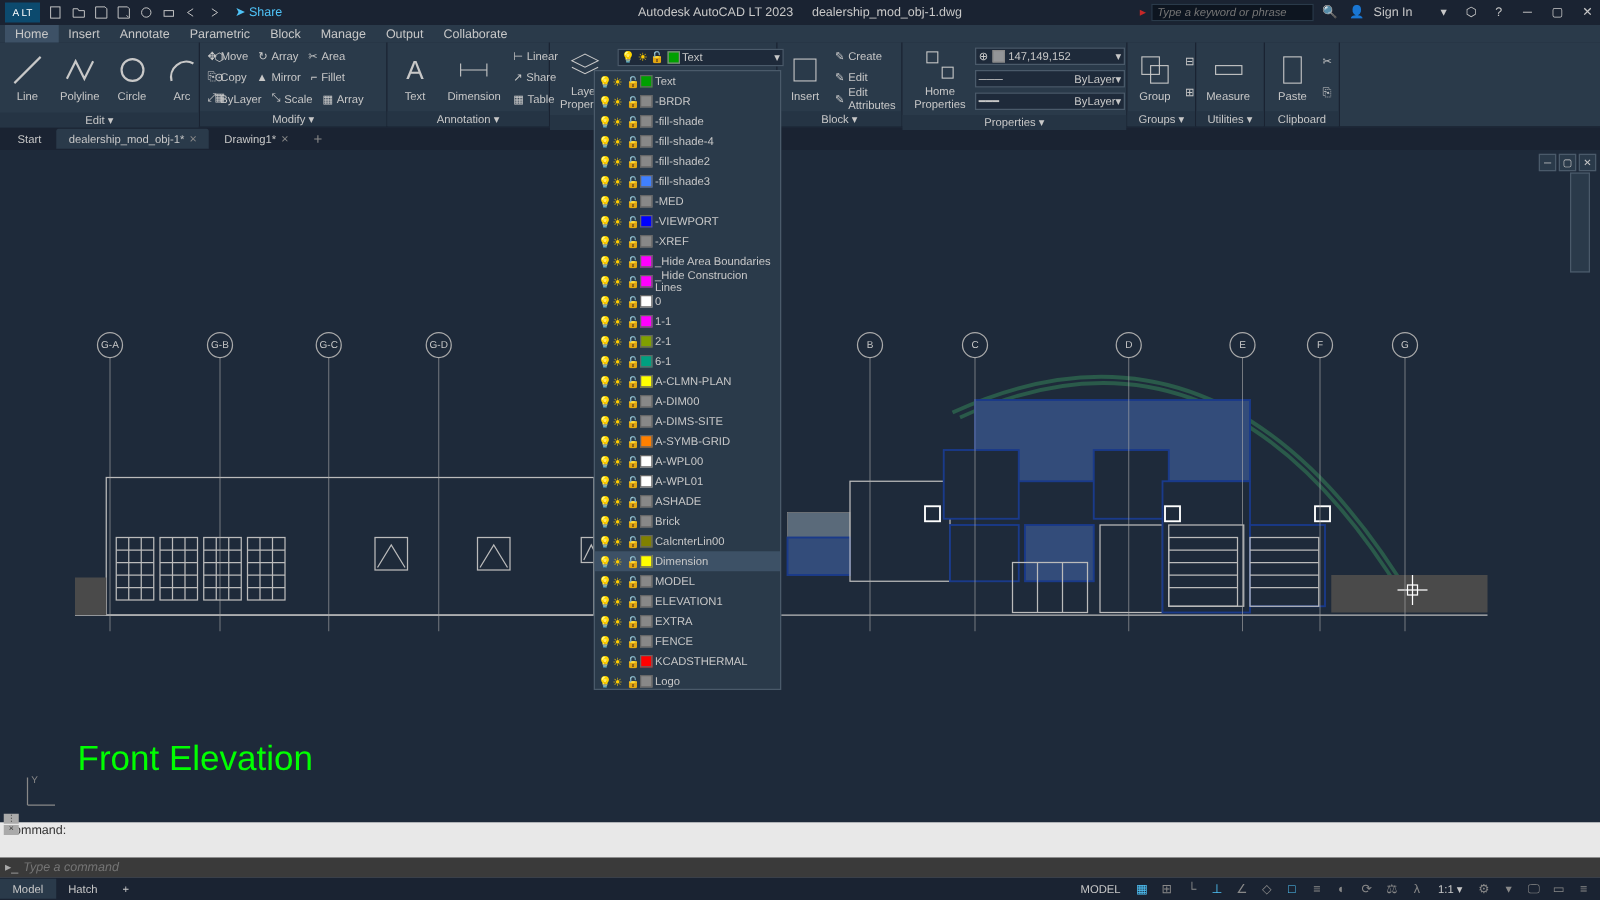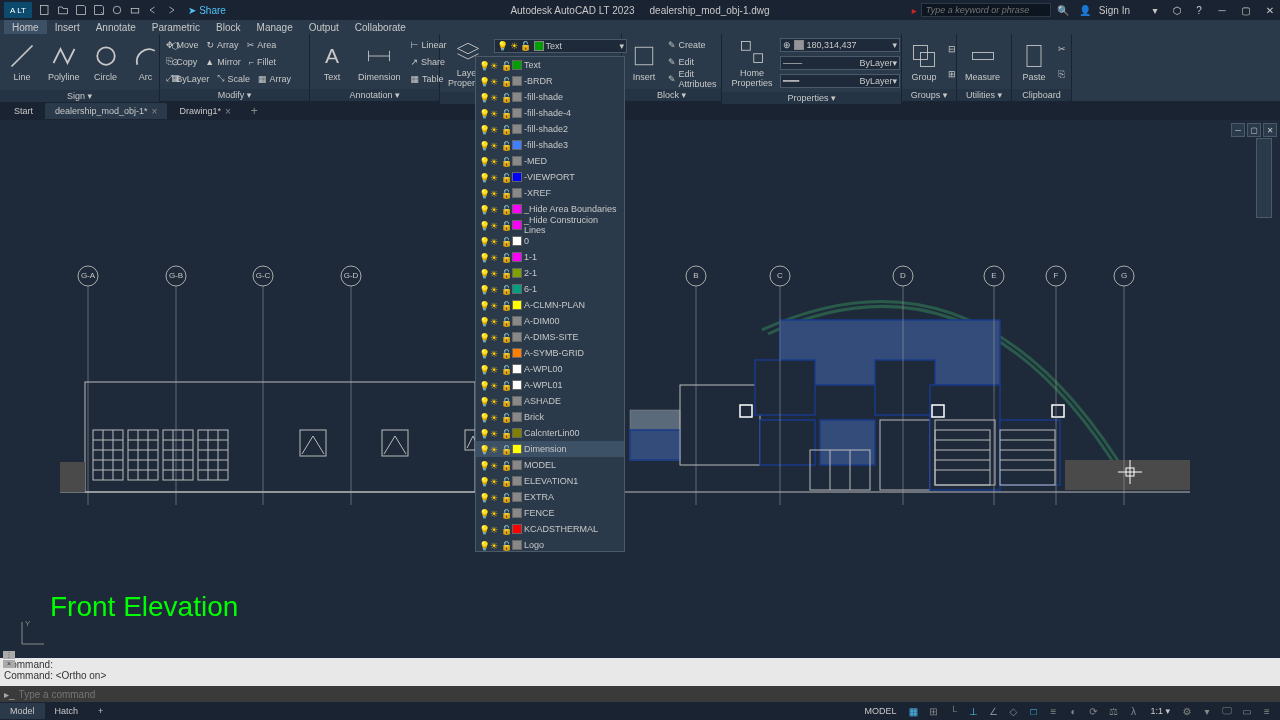--- a/index.html
+++ b/index.html
@@ -43,34 +43,34 @@
 .filetab .close{font-size:10px;color:#888}
 .addtab{padding:0 8px;color:#888;cursor:pointer;font-size:12px}
 
 
 .drawing{position:absolute;top:120px;left:0;right:0;bottom:62px;background:#1e2a3a;overflow:hidden}
 .viewport-controls{position:absolute;top:3px;right:3px;display:flex;gap:2px}
 .vp-btn{width:14px;height:14px;background:#2a3a4a;border:1px solid #4a5a6a;display:flex;align-items:center;justify-content:center;color:#c8c8c8;font-size:8px;cursor:pointer}
 .nav-cube{position:absolute;top:18px;right:8px;width:16px;height:80px;background:#2a3a4a;border:1px solid #4a5a6a}
 
 .ucs-icon{position:absolute;left:18px;bottom:10px;color:#888}
-.title-text{position:absolute;left:50px;bottom:35px;color:#0f0;font-size:28px;font-family:Arial}
+.title-text{position:absolute;left:62px;bottom:35px;color:#0f0;font-size:28px;font-family:Arial}
 
 
 .layer-popup{position:absolute;top:56px;left:475px;width:150px;background:#2a3a4a;border:1px solid #4a5a6a;z-index:100;max-height:496px}
 .layer-item{display:flex;align-items:center;gap:2px;padding:1px 3px;font-size:9px;color:#c8c8c8;cursor:pointer;height:16px}
 .layer-item.sel{background:#3d5166}
 .li-icon{width:9px;height:9px;flex-shrink:0}
 .li-swatch{width:10px;height:10px;border:1px solid #666;flex-shrink:0}
 
 
 .cmdarea{position:absolute;bottom:18px;left:0;right:0;height:44px;background:#d4d4d4;display:flex;flex-direction:column;font-family:Consolas,monospace;font-size:10px}
 .cmd-history{flex:1;background:#e8e8e8;padding:1px 4px;color:#333}
 .cmd-input{height:16px;background:#3a3a3a;display:flex;align-items:center;padding:0 4px;gap:4px}
-.cmd-input input{flex:1;background:transparent;border:none;color:#aaa;font-size:10px;outline:none}
+.cmd-input input{flex:1;background:transparent;border:none;color:#aaa;font-style:italic;font-size:10px;outline:none}
 .cmd-handle{position:absolute;left:3px;bottom:34px;width:12px;display:flex;flex-direction:column;gap:1px}
 .cmd-handle div{height:8px;background:#aaa;font-size:7px;text-align:center;color:#333}
 
 
 .statusbar{position:absolute;bottom:0;left:0;right:0;height:18px;background:#1a2332;display:flex;align-items:center}
 .layout-tab{padding:0 10px;height:16px;font-size:9px;color:#c8c8c8;cursor:pointer;display:flex;align-items:center}
 .layout-tab.active{background:#2a3a4a}
 .status-right{margin-left:auto;display:flex;align-items:center;gap:2px;padding-right:4px}
 .status-btn{width:18px;height:16px;display:flex;align-items:center;justify-content:center;color:#888;cursor:pointer;font-size:10px}
 .status-btn.on{color:#4fc3f7}
@@ -192,21 +192,21 @@
             <path d="M6 26 A14 14 0 0 1 26 10" fill="none" stroke="#c8c8c8" stroke-width="2"></path>
           </svg>
           <span>Arc</span>
         </div>
       <div class="col" style="padding:2px">
         <div class="small-row">⬡</div>
         <div class="small-row">⊙</div>
         <div class="small-row">▦</div>
       </div>
     </div>
-    <div class="panel-label">Sign ▾</div>
+    <div class="panel-label">Edit ▾</div>
   </div>
 
   <div class="panel" style="width:150px">
     <div class="panel-content col">
       <div class="small-row">✥ <span>Move</span>&nbsp;&nbsp;↻ <span>Array</span>&nbsp;&nbsp;✂ <span>Area</span></div>
       <div class="small-row">⎘ <span>Copy</span>&nbsp;&nbsp;▲ <span>Mirror</span>&nbsp;&nbsp;⌐ <span>Fillet</span></div>
       <div class="small-row">⤢ <span>ByLayer</span>&nbsp;&nbsp;⤡ <span>Scale</span>&nbsp;&nbsp;▦ <span>Array</span></div>
     </div>
     <div class="panel-label">Modify ▾</div>
   </div>
@@ -280,21 +280,21 @@
   <div class="panel" style="width:180px">
     <div class="panel-content">
       <div class="big-btn">
           <svg viewBox="0 0 32 32">
             <rect x="4" y="4" width="10" height="10" fill="none" stroke="#c8c8c8"></rect>
             <rect x="18" y="18" width="10" height="10" fill="none" stroke="#c8c8c8"></rect>
           </svg>
           <span style="width:44px;text-align:center">Home Properties</span>
         </div>
       <div class="col" style="flex:1">
-        <div class="ribbon-input" style="display:flex;align-items:center;gap:3px;width:120px">⊕ <div class="layer-swatch" style="background:#939598"></div><span>180,314,437</span><span style="margin-left:auto">▾</span></div>
+        <div class="ribbon-input" style="display:flex;align-items:center;gap:3px;width:120px">⊕ <div class="layer-swatch" style="background:#939598"></div><span>147,149,152</span><span style="margin-left:auto">▾</span></div>
         <div class="ribbon-input" style="display:flex;align-items:center;width:120px">─── <span style="margin-left:auto">ByLayer</span> ▾</div>
         <div class="ribbon-input" style="display:flex;align-items:center;width:120px">━━━ <span style="margin-left:auto">ByLayer</span> ▾</div>
       </div>
     </div>
     <div class="panel-label">Properties ▾</div>
   </div>
 
   <div class="panel" style="width:55px">
     <div class="panel-content">
       <div class="big-btn">
@@ -744,21 +744,20 @@
     </div>
   </div>
 
 <div class="cmdarea">
   <div class="cmd-handle">
       <div>⋮</div>
       <div>×</div>
     </div>
   <div class="cmd-history">
     <div>Command:</div>
-    <div>Command: &lt;Ortho on&gt;</div>
   </div>
   <div class="cmd-input">
     <span style="color:#aaa">▸_</span>
     <input placeholder="Type a command" style="">
   </div>
 </div>
 
 <div class="statusbar">
   <div class="layout-tab active">Model</div>
   <div class="layout-tab">Hatch</div>

